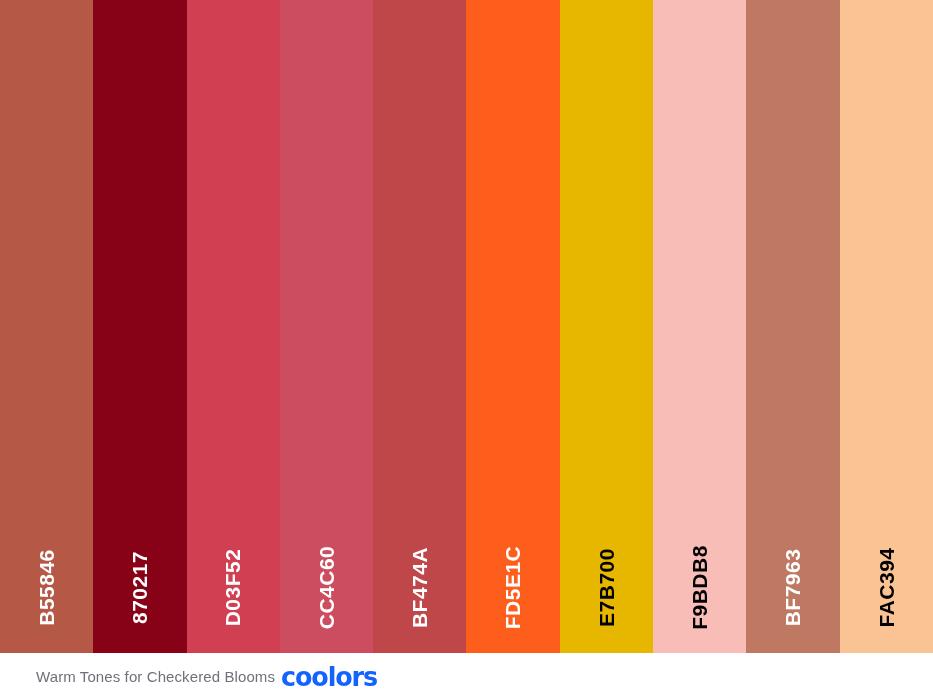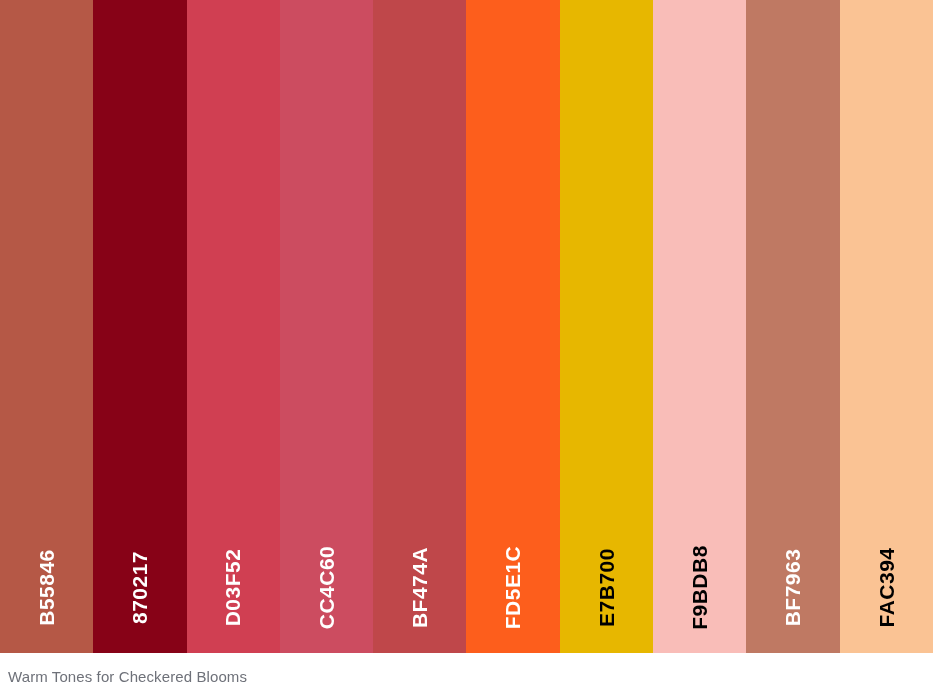--- a/index.html
+++ b/index.html
@@ -56,21 +56,22 @@
   .label-light { color: #ffffff; }
   .label-dark  { color: #000000; }
 
   
   #footer-bar {
     flex: 1 1 auto;
     height: 47px;
     background: #ffffff;
     display: flex;
     align-items: center;
-    padding: 0 8px;
+    padding: 0 24px;
+    margin-left: 12px;
   }
 
   #palette-title {
     font-family: "Liberation Sans", sans-serif;
     font-size: 15px;
     font-weight: normal;
     color: #6e7179;
     letter-spacing: 0.1px;
     white-space: nowrap;
   }
@@ -126,15 +127,18 @@
         <span class="swatch-label label-light">BF7963</span>
       </div>
       <div class="swatch" style="background-color: rgb(250, 195, 148);">
         <span class="swatch-label label-dark">FAC394</span>
       </div>
     </div>
 
   <div id="footer-bar" style="background: rgb(255, 255, 255);">
     <div id="palette-title" style="color: rgb(110, 113, 121);">Warm Tones for Checkered Blooms</div>
 
+    <div id="coolors-logo">
+      <span id="coolors-wordmark" style="color: rgb(19, 100, 255);">coolors</span>
+    </div>
   </div>
 
 </div>
 
 </body></html>

